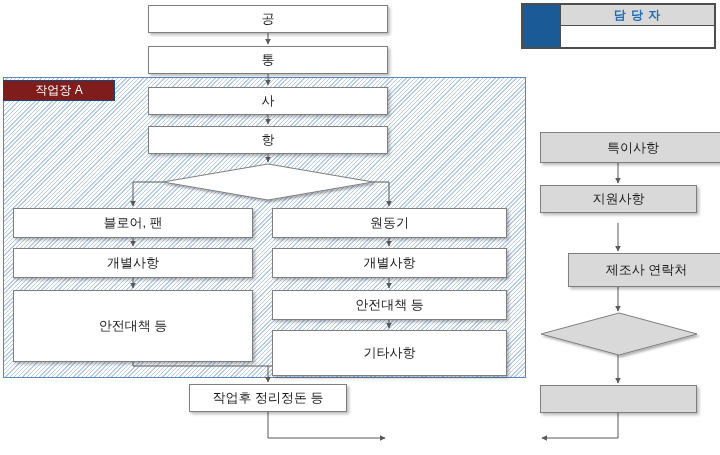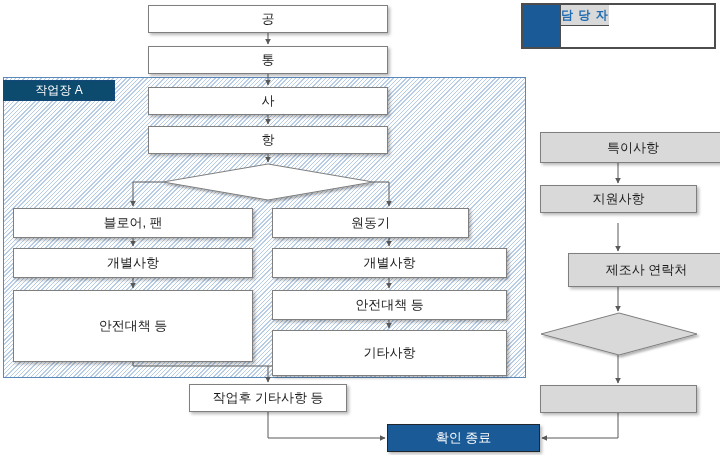--- a/index.html
+++ b/index.html
@@ -3,40 +3,40 @@
 <meta charset="utf-8">
 <style>
   html,body{margin:0;padding:0;background:#fff;}
   #canvas{position:relative;width:720px;height:455px;background:#ffffff;overflow:hidden;
           font-family:"Liberation Sans",sans-serif;color:#1a1a1a;}
 
   
   .hatch{position:absolute;left:3px;top:77px;width:521px;height:299px;
          border:1px solid #5b88bb;
          background:repeating-linear-gradient(135deg,#fdfdfe 0px,#fdfdfe 2px,#b7cde6 2px,#b7cde6 3px);}
-  .ws-label{position:absolute;left:3px;top:80px;width:110px;height:19px;background:#0c4a6e;
+  .ws-label{position:absolute;left:3px;top:80px;width:110px;height:19px;background:#7f1d1d;
             border:1px solid #14477a;color:#fff;font-size:12px;display:flex;
             align-items:center;justify-content:center;z-index:4;}
 
   svg.overlay{position:absolute;left:0;top:0;z-index:2;}
 
   .node{position:absolute;display:flex;align-items:center;justify-content:center;
         font-size:13px;z-index:3;box-sizing:border-box;text-align:center;
         box-shadow:2px 2px 3px rgba(0,0,0,0.28);}
   .white{background:#ffffff;border:1px solid #7f7f7f;}
   .gray{background:#d9d9d9;border:1px solid #7f7f7f;}
   .blue{background:#1a5a96;border:1px solid #20262b;color:#ffffff;}
   .dlabel{position:absolute;display:flex;align-items:center;justify-content:center;
           font-size:13px;z-index:3;}
 
   
   .resp-table{position:absolute;left:521px;top:3px;width:195px;height:46px;
               border:2px solid #4d4d4d;box-sizing:border-box;display:flex;z-index:3;background:#fff;}
   .resp-left{width:37px;background:#1a5a96;border-right:1px solid #4d4d4d;}
-  .resp-right{flex:1;display:flex;flex-direction:row;border-radius:10px;}
+  .resp-right{flex:1;display:flex;flex-direction:column;border-radius:10px;}
   .resp-header{height:20px;background:#d9d9d9;border-bottom:1px solid #4d4d4d;
                color:#1f6cb2;font-weight:bold;font-size:12px;letter-spacing:1px;
                display:flex;align-items:center;justify-content:center;}
   .resp-value{flex:1;background:#ffffff;font-size:12px;display:flex;align-items:center;justify-content:center;}
 </style>
 </head>
 <body>
 
 <div id="canvas">
 
@@ -79,27 +79,26 @@
 
   <div class="node white" style="left:148px;top:5px;width:240px;height:28px;">공</div>
   <div class="node white" style="left:148px;top:46px;width:240px;height:28px;">통</div>
   <div class="node white" style="left:148px;top:87px;width:240px;height:28px;">사</div>
   <div class="node white" style="left:148px;top:126px;width:240px;height:28px;">항</div>
 
   <div class="node white" style="left:13px;top:208px;width:240px;height:30px;">블로어, 팬</div>
   <div class="node white" style="left:13px;top:248px;width:240px;height:30px;">개별사항</div>
   <div class="node white" style="left:13px;top:290px;width:240px;height:72px;">안전대책 등</div>
 
-  <div class="node white" style="left:272px;top:208px;width:197px;height:30px;">원동기</div>
+  <div class="node white" style="left:272px;top:208px;width:235px;height:30px;">원동기</div>
   <div class="node white" style="left:272px;top:248px;width:235px;height:30px;">개별사항</div>
   <div class="node white" style="left:272px;top:290px;width:235px;height:30px;">안전대책 등</div>
   <div class="node white" style="left:272px;top:330px;width:235px;height:46px;">기타사항</div>
 
-  <div class="node white" style="left:189px;top:384px;width:158px;height:28px;">작업후 기타사항 등</div>
-  <div class="node blue" style="left:387px;top:424px;width:153px;height:28px;">확인 종료</div>
+  <div class="node white" style="left:189px;top:384px;width:158px;height:28px;">작업후 정리정돈 등</div>
 
   <div class="node gray" style="left:540px;top:132px;width:186px;height:31px;">특이사항</div>
   <div class="node gray" style="left:540px;top:185px;width:157px;height:28px;">지원사항</div>
   <div class="node gray" style="left:568px;top:253px;width:157px;height:34px;">제조사 연락처</div>
   <div class="dlabel" style="left:541px;top:313px;width:156px;height:42px;"></div>
   <div class="node gray" style="left:540px;top:385px;width:157px;height:28px;"></div>
 
   <div class="resp-table">
     <div class="resp-left"></div>
     <div class="resp-right">

